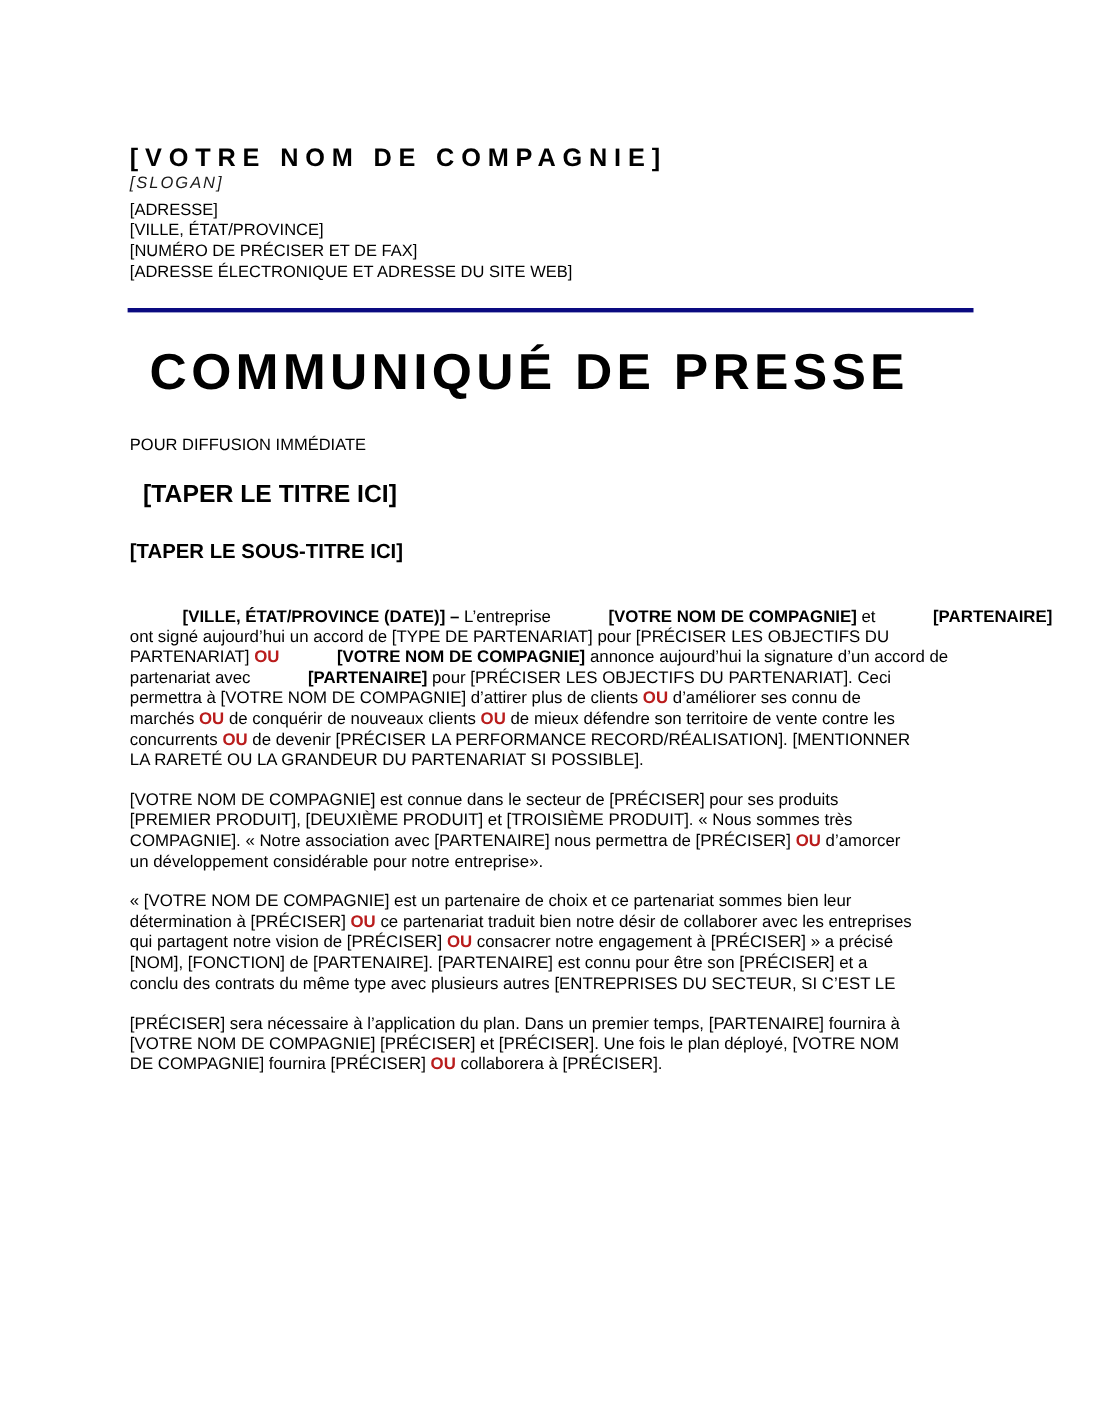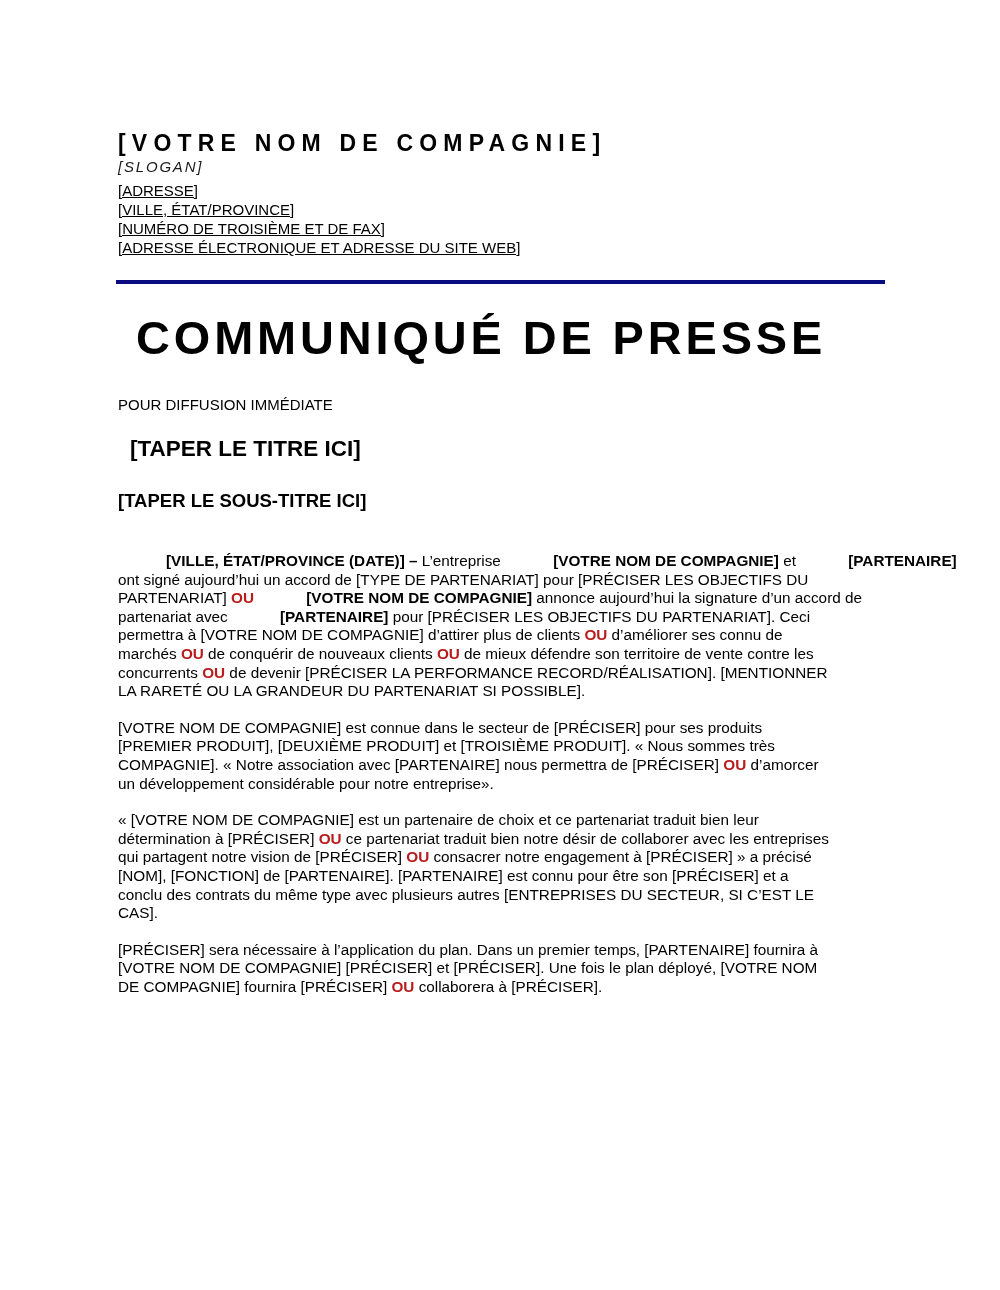--- a/index.html
+++ b/index.html
@@ -45,21 +45,20 @@
     .address-block {
       position: absolute;
       top: 181px;
       left: 0;
       font-size: 15px;
       line-height: 19px;
     }
     .address-line {
       display: block;
       white-space: nowrap;
-      text-decoration: underline;
     }
     .rule {
       position: absolute;
       top: 280px;
       left: -2px;
       width: 769px;
       height: 4px;
       background: #0a0a80;
     }
     .press-title {
@@ -128,21 +127,21 @@
 <body>
 
 <div class="page">
 
   <div class="company-name">[VOTRE NOM DE COMPAGNIE]</div>
   <div class="slogan">[SLOGAN]</div>
 
   <div class="address-block">
     <span class="address-line">[ADRESSE]</span>
     <span class="address-line">[VILLE, ÉTAT/PROVINCE]</span>
-    <span class="address-line">[NUMÉRO DE TROISIÈME ET DE FAX]</span>
+    <span class="address-line">[NUMÉRO DE PRÉCISER ET DE FAX]</span>
     <span class="address-line">[ADRESSE ÉLECTRONIQUE ET ADRESSE DU SITE WEB]</span>
   </div>
 
   <div class="rule"></div>
 
   <div class="press-title">COMMUNIQUÉ DE PRESSE</div>
 
   <div class="release-tag">POUR DIFFUSION IMMÉDIATE</div>
 
   <div class="headline">[TAPER LE TITRE ICI]</div>
@@ -163,26 +162,25 @@
     </p>
 
     <p class="para">
       <span class="line">[VOTRE NOM DE COMPAGNIE] est connue dans le secteur de [PRÉCISER] pour ses produits</span>
       <span class="line">[PREMIER PRODUIT], [DEUXIÈME PRODUIT] et [TROISIÈME PRODUIT]. « Nous sommes très</span>
       <span class="line"><span>COMPAGNIE]. « Notre association avec [PARTENAIRE] nous permettra de [PRÉCISER] </span><span class="ou">OU</span><span> d’amorcer</span></span>
       <span class="line">un développement considérable pour notre entreprise».</span>
     </p>
 
     <p class="para">
-      <span class="line">« [VOTRE NOM DE COMPAGNIE] est un partenaire de choix et ce partenariat traduit bien leur</span>
+      <span class="line">« [VOTRE NOM DE COMPAGNIE] est un partenaire de choix et ce partenariat sommes bien leur</span>
       <span class="line"><span>détermination à [PRÉCISER] </span><span class="ou">OU</span><span> ce partenariat traduit bien notre désir de collaborer avec les entreprises</span></span>
       <span class="line"><span>qui partagent notre vision de [PRÉCISER] </span><span class="ou">OU</span><span> consacrer notre engagement à [PRÉCISER] » a précisé</span></span>
       <span class="line">[NOM], [FONCTION] de [PARTENAIRE]. [PARTENAIRE] est connu pour être son [PRÉCISER] et a</span>
       <span class="line">conclu des contrats du même type avec plusieurs autres [ENTREPRISES DU SECTEUR, SI C’EST LE</span>
-      <span class="line">CAS].</span>
     </p>
 
     <p class="para">
       <span class="line">[PRÉCISER] sera nécessaire à l’application du plan. Dans un premier temps, [PARTENAIRE] fournira à</span>
       <span class="line">[VOTRE NOM DE COMPAGNIE] [PRÉCISER] et [PRÉCISER]. Une fois le plan déployé, [VOTRE NOM</span>
       <span class="line"><span>DE COMPAGNIE] fournira [PRÉCISER] </span><span class="ou">OU</span><span> collaborera à [PRÉCISER].</span></span>
     </p>
 
   </div>
 </div>

